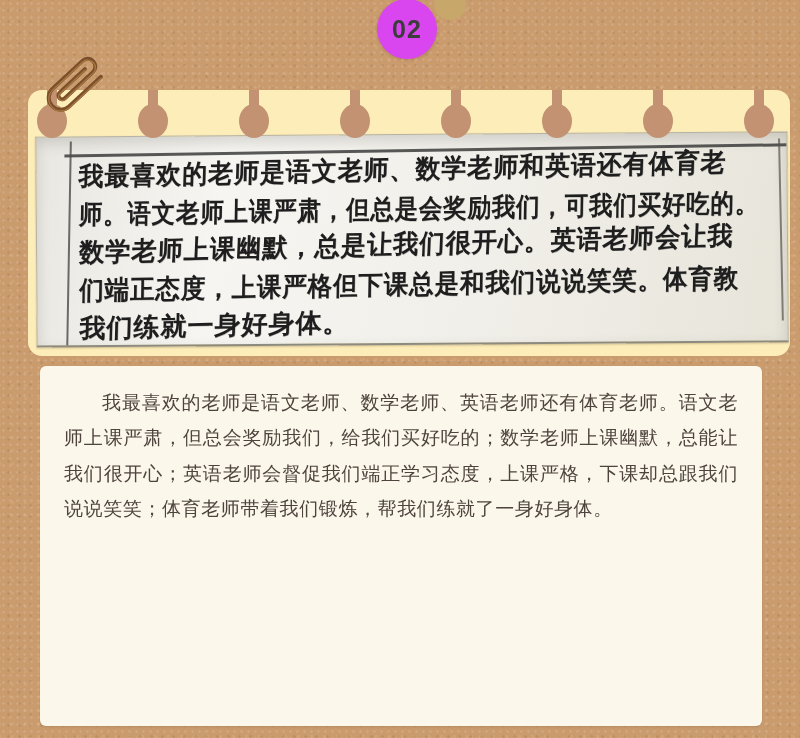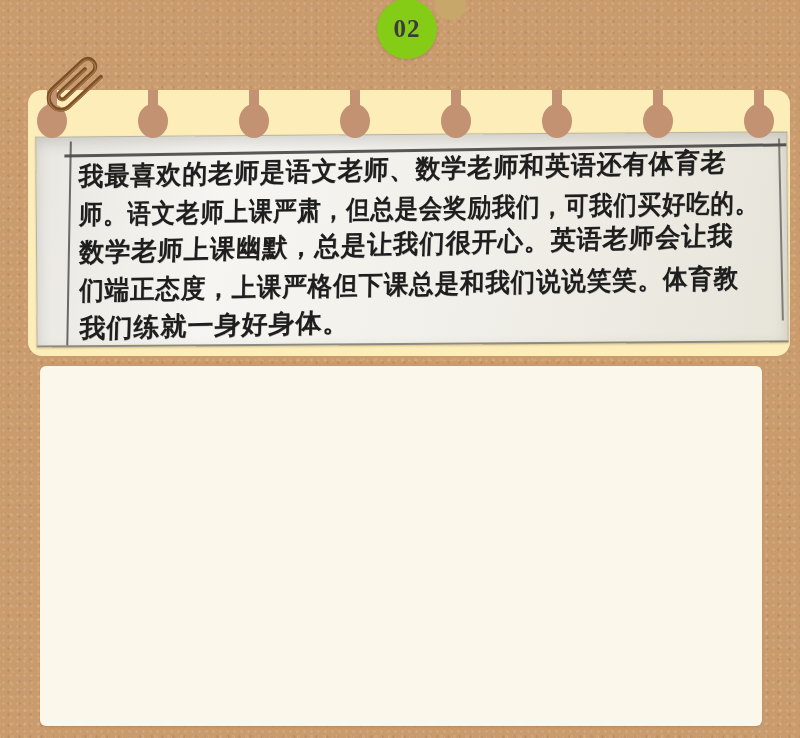--- a/index.html
+++ b/index.html
@@ -16,24 +16,23 @@
     background-position:0 0, 3px 5px, 6px 2px;
   }
 
   
   .badge-notch {
     position:absolute; left:434px; top:-12px; width:32px; height:32px;
     border-radius:50%; background:#c7a76a; z-index:3;
   }
   .badge {
     position:absolute; left:377px; top:-1px; width:60px; height:60px;
-    border-radius:50%; background:#84cc16; z-index:2;
+    border-radius:50%; background:#d946ef; z-index:2;
     display:flex; align-items:center; justify-content:center;
     box-shadow:0 1px 3px rgba(96,64,32,0.25);
-    font-family:Liberation Serif, serif;
   }
   .badge span { font-size:25px; font-weight:bold; color:#3c3c3c; letter-spacing:1px; }
 
   
   .paper {
     position:absolute; left:28px; top:90px; width:762px; height:266px;
     background:#fcedb9; border-radius:14px;
   }
   .pin { position:absolute; top:90px; width:30px; z-index:2; }
   .pin .stem { width:10px; height:18px; background:#c29272; margin:0 auto; }
@@ -149,13 +148,14 @@
   <div class="ink-lines">
     <div>我最喜欢的老师是语文老师、数学老师和英语还有体育老</div>
     <div>师。语文老师上课严肃，但总是会奖励我们，可我们买好吃的。</div>
     <div>数学老师上课幽默，总是让我们很开心。英语老师会让我</div>
     <div>们端正态度，上课严格但下课总是和我们说说笑笑。体育教</div>
     <div>我们练就一身好身体。</div>
   </div>
 </div>
 
 <div class="card">
+  <p>我最喜欢的老师是语文老师、数学老师、英语老师还有体育老师。语文老师上课严肃，但总会奖励我们，给我们买好吃的；数学老师上课幽默，总能让我们很开心；英语老师会督促我们端正学习态度，上课严格，下课却总跟我们说说笑笑；体育老师带着我们锻炼，帮我们练就了一身好身体。</p>
 </div>
 
 </body></html>

